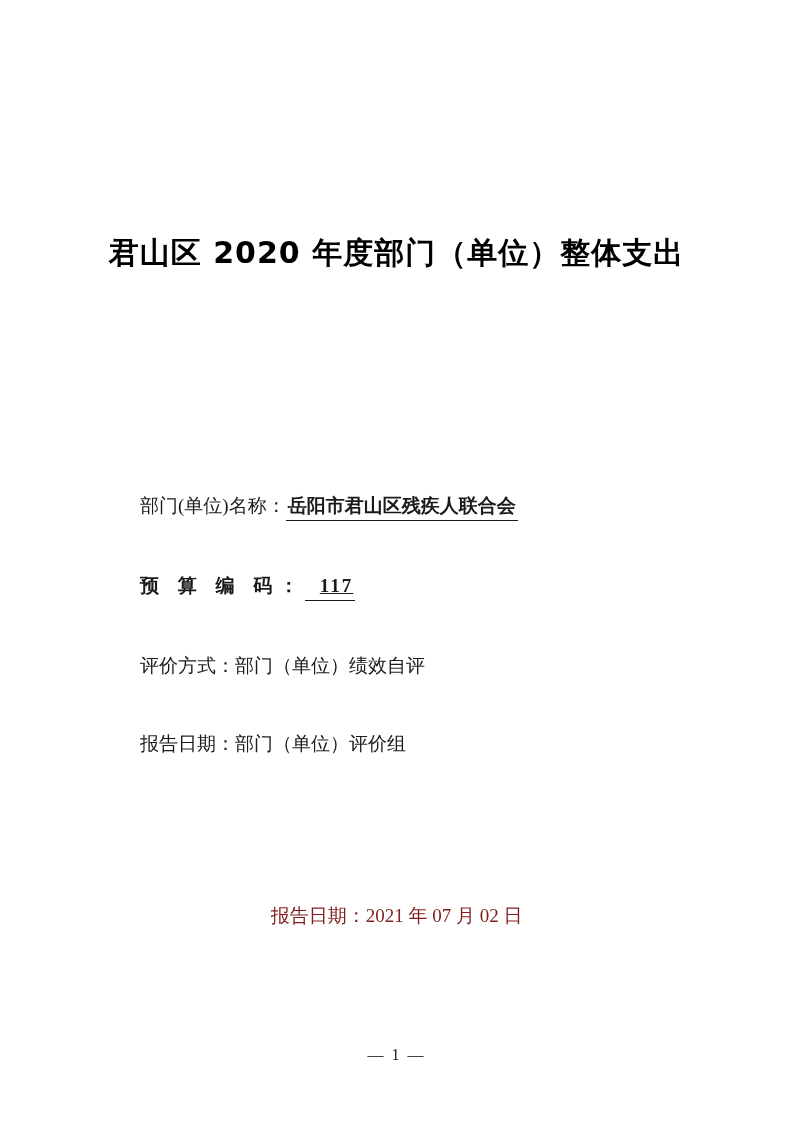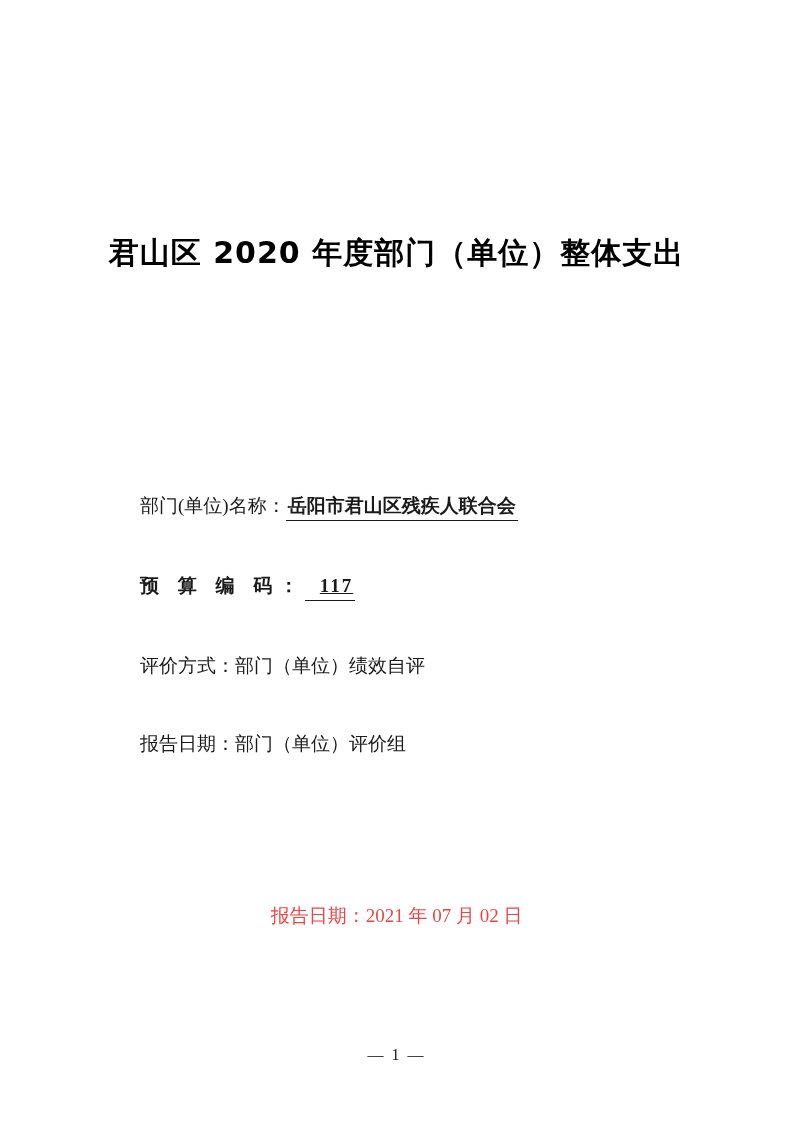--- a/index.html
+++ b/index.html
@@ -82,21 +82,21 @@
   .footer-block {
     position: absolute;
     top: 893px;
     left: 0;
     width: 100%;
     text-align: center;
   }
   .footer-line {
     font-size: 19px;
     line-height: 46px;
-    color: #ef4444;
+    color: #7f1d1d;
   }
 
   
   .page-number {
     position: absolute;
     bottom: 58px;
     left: 0;
     width: 100%;
     text-align: center;
     font-size: 16px;

